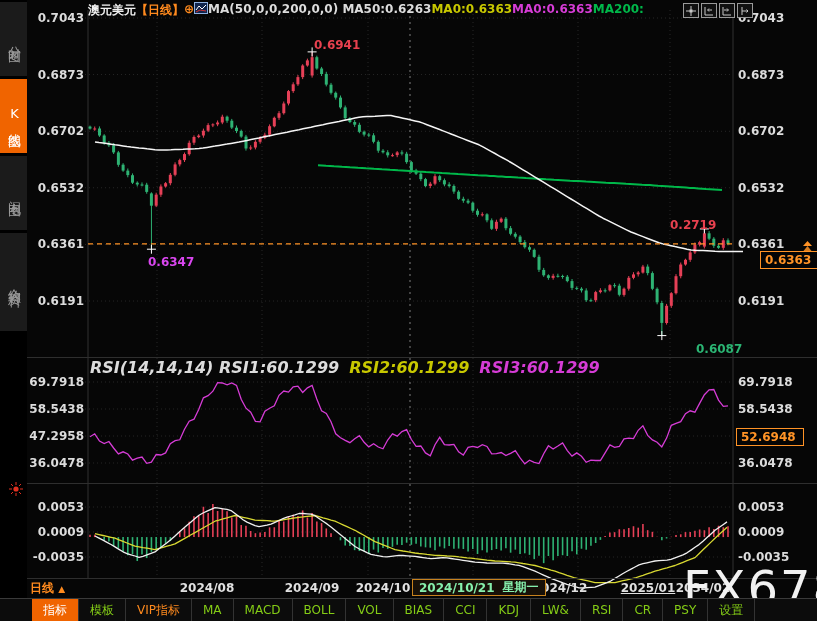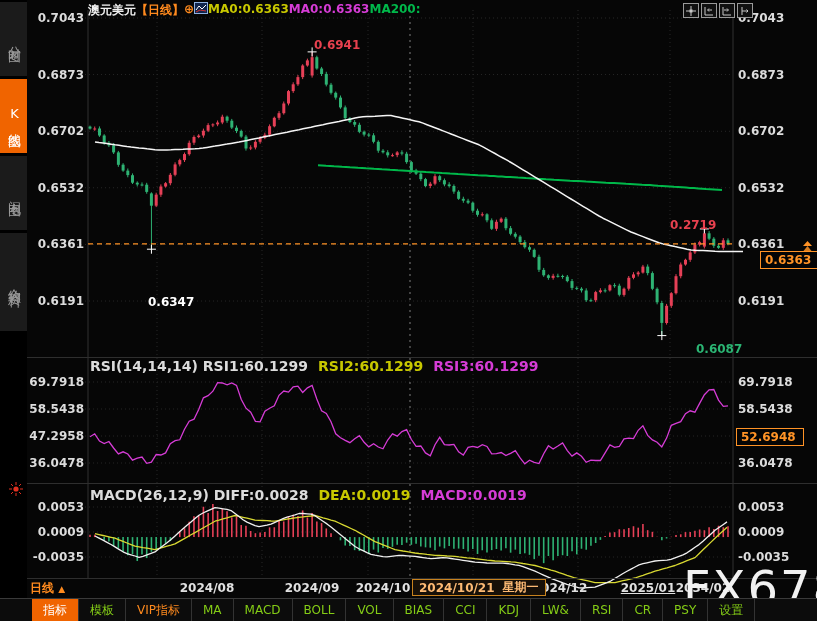--- a/index.html
+++ b/index.html
@@ -25,25 +25,25 @@
   .h-ma{color:#dcdcdc;}
   .h-ma0y{color:#c8c800;}
   .h-ma0m{color:#d63cd6;}
   .h-ma200{color:#00b84a;}
   .chart-btns{position:absolute;left:683px;top:3px;display:flex;gap:2px;z-index:6;}
   .cbtn{width:14px;height:13px;border:1px solid #9a9a9a;background:#101010;display:flex;align-items:center;justify-content:center;cursor:pointer;}
   
   .tagbox{position:absolute;border:1px solid #ff9326;background:#050505;color:#ff9326;
           font-size:12px;font-weight:700;padding:1px 4px;z-index:3;line-height:14px;}
   .datebox{position:absolute;left:412px;top:579px;height:15px;border:1px solid #c8821e;background:#171008;
-           color:#fdba74;font-size:12px;font-weight:700;padding:0 6px;display:flex;gap:8px;align-items:center;z-index:4;}
+           color:#86efac;font-size:12px;font-weight:700;padding:0 6px;display:flex;gap:8px;align-items:center;z-index:4;}
   .annot-layer span.annot{position:absolute;font-size:12px;font-weight:700;z-index:3;}
   
   .phead{position:absolute;display:flex;gap:10px;z-index:3;white-space:nowrap;}
-  .phead span{font-size:14px;font-weight:700;}
+  .phead span{font-size:16px;font-weight:700;font-style:italic;}
   .p-white{color:#dcdcdc;}.p-yellow{color:#c8c800;}.p-magenta{color:#d63cd6;}
   
   .taxis{position:absolute;left:0;top:578px;width:817px;height:20px;background:transparent;z-index:3;}
   .tlabel{position:absolute;top:3px;transform:translateX(-50%);font-size:12px;font-weight:700;color:#e0e0e0;}
   .period-sel{position:absolute;left:30px;top:580px;color:#ff8a1e;font-size:12px;font-weight:700;z-index:4;cursor:pointer;}
   .period-sel .tri{font-size:9px;}
   
   .toolbar{position:absolute;left:0;top:598px;width:817px;height:35px;background:#0c0c0c;border-top:1px solid #3a3a3a;
            display:flex;align-items:stretch;z-index:6;padding-left:32px;box-sizing:border-box;text-align:center;}
   .tb-item{color:#84cc16;font-size:12px;line-height:22px;padding:0 11px;border-right:1px solid #333;cursor:pointer;white-space:nowrap;}
@@ -532,20 +532,21 @@
     <span class="h-sym">澳元美元</span>
     <span class="h-period">【日线】</span>
     <span class="h-plus">⊕</span>
     <span style="display:inline-flex;">
       <svg width="14" height="12" viewBox="0 0 14 12">
         <rect x="0.5" y="0.5" width="13" height="11" fill="#10254d" stroke="#8fb0e0"></rect>
         <polyline points="2,8 5,4 8,7 12,3" fill="none" stroke="#fff" stroke-width="1"></polyline>
         <polyline points="2,10 6,8 12,9" fill="none" stroke="#d03030" stroke-width="1"></polyline>
       </svg>
     </span>
+    <span class="h-ma">MA(50,0,0,200,0,0) MA50:0.6263</span>
     <span class="h-ma0y">MA0:0.6363</span>
     <span class="h-ma0m">MA0:0.6363</span>
     <span class="h-ma200">MA200:</span>
   </div>
 
   <div class="chart-btns">
     <div class="cbtn">
       <svg width="10" height="10" viewBox="0 0 10 10">
         <g stroke="#c8c8c8" stroke-width="1">
             <line x1="5" y1="0" x2="5" y2="10"></line>
@@ -596,44 +597,39 @@
   <div class="tagbox" style="left:745px;top:251px;width:58px;margin-left:15px;">0.6363</div>
   <div class="alerticon" style="left:801px;top:238px;">
     <svg width="13" height="12" viewBox="0 0 13 12">
       <path d="M6.5,0 L11,5 H2 Z" fill="#ff9326"></path>
       <path d="M6.5,5 L10.5,10 H2.5 Z" fill="#ff9326" opacity="0.85"></path>
     </svg>
   </div>
 
   <div class="annot-layer" id="annotations">
       <span class="annot" style="left: 314px; top: 38px; color: rgb(232, 65, 79);">0.6941</span>
-      <span class="annot" style="left: 148px; top: 255px; color: #ffffff; margin-top: 40px;">0.6347</span>
+      <span class="annot" style="left: 148px; top: 255px; color: #d946ef;">0.6347</span>
       <span class="annot" style="left: 670px; top: 218px; color: rgb(232, 65, 79);">0.2719</span>
       <span class="annot" style="left: 696px; top: 342px; color: rgb(43, 181, 115);">0.6087</span>
     </div>
 
   <div class="phead" style="left:90px;top:358px;">
     <span class="p-white">RSI(14,14,14) RSI1:60.1299</span>
     <span class="p-yellow">RSI2:60.1299</span>
     <span class="p-magenta">RSI3:60.1299</span>
   </div>
   <div class="lbl left" style="top:375px;">69.7918</div>
   <div class="lbl left" style="top:402px;">58.5438</div>
   <div class="lbl left" style="top:429px;">47.2958</div>
   <div class="lbl left" style="top:456px;">36.0478</div>
   <div class="lbl right" style="top:375px;">69.7918</div>
   <div class="lbl right" style="top:402px;">58.5438</div>
   <div class="tagbox" style="left:736px;top:428px;width:58px;">52.6948</div>
   <div class="lbl right" style="top:456px;">36.0478</div>
 
-  <div class="phead" style="left:90px;top:487px;">
-    <span class="p-white">MACD(26,12,9) DIFF:0.0028</span>
-    <span class="p-yellow">DEA:0.0019</span>
-    <span class="p-magenta">MACD:0.0019</span>
-  </div>
   <div class="lbl left" style="top:500px;">0.0053</div>
   <div class="lbl left" style="top:525px;">0.0009</div>
   <div class="lbl left" style="top:550px;">-0.0035</div>
   <div class="lbl right" style="top:500px;">0.0053</div>
   <div class="lbl right" style="top:525px;">0.0009</div>
   <div class="lbl right" style="top:550px;">-0.0035</div>
 
   <div class="taxis">
     <span class="tlabel" style="left:207px;">2024/08</span>
     <span class="tlabel" style="left:312px;">2024/09</span>

